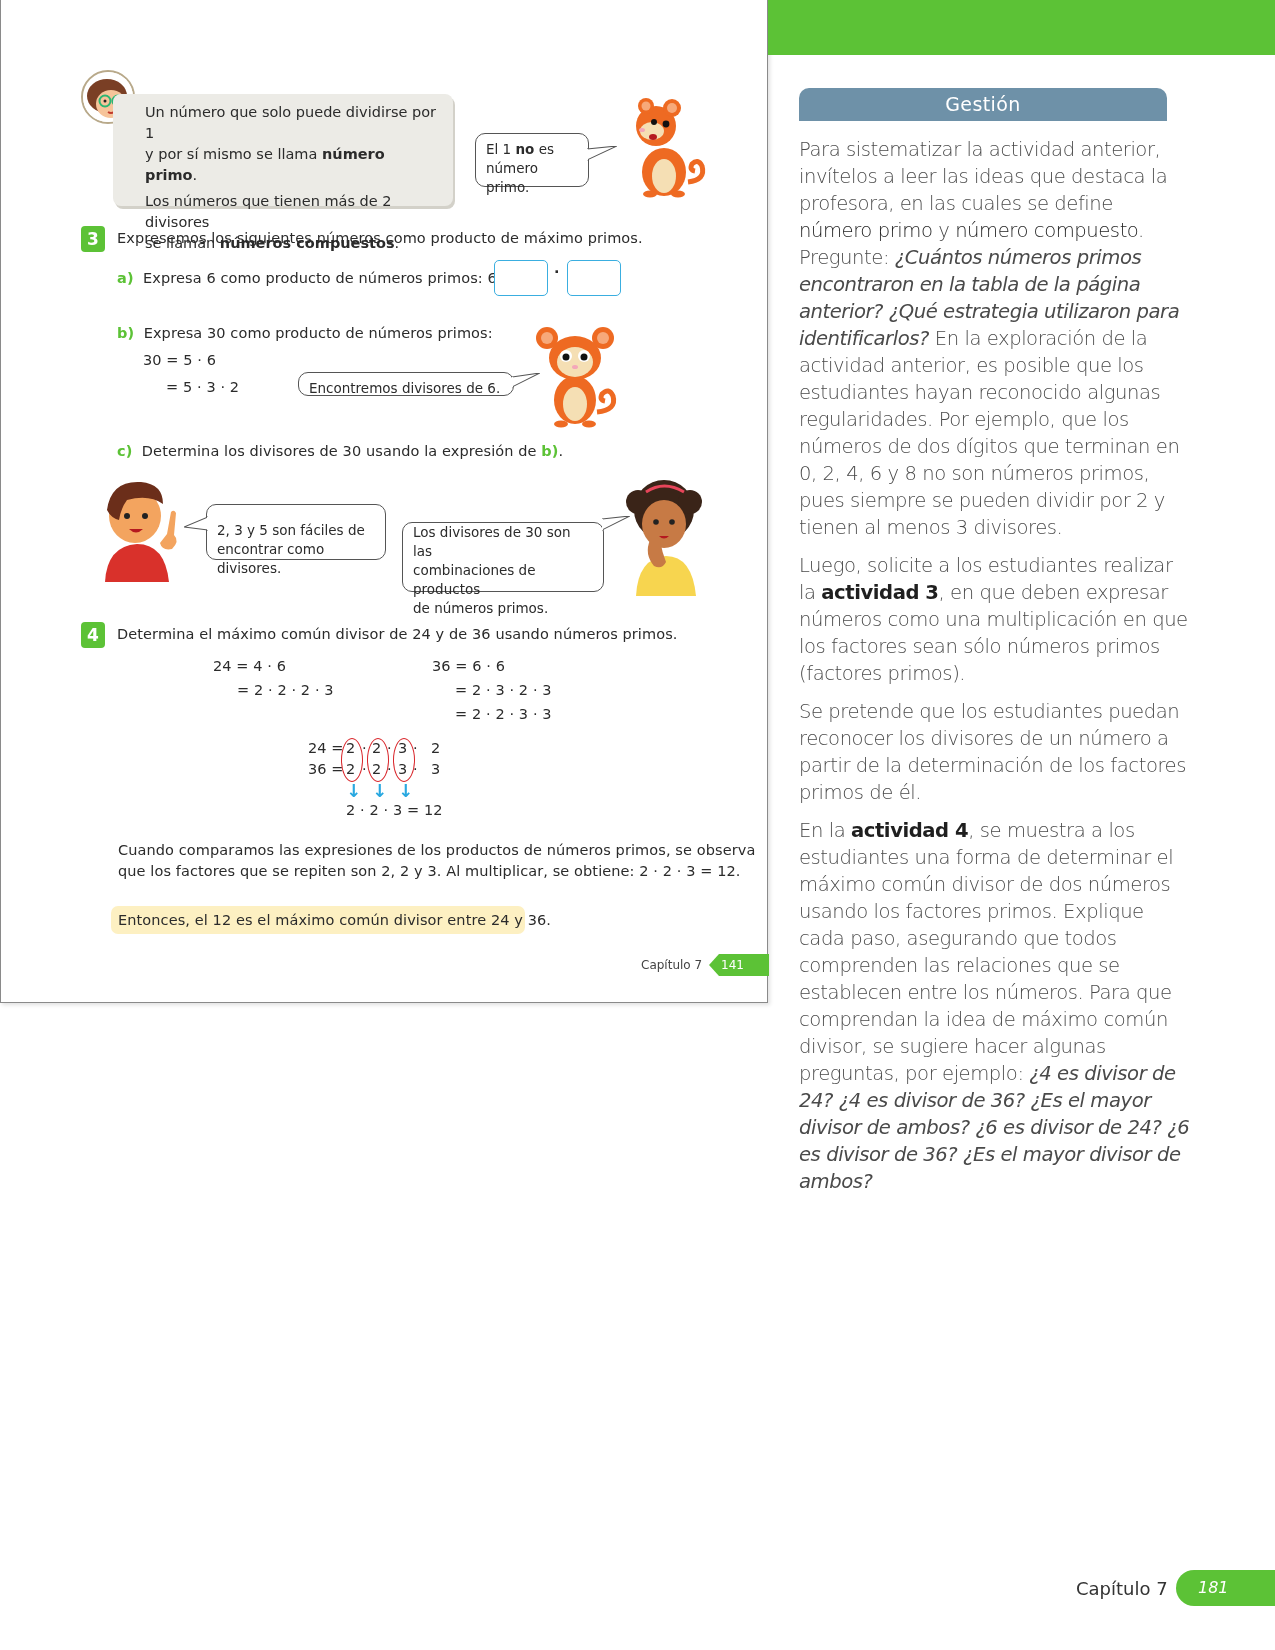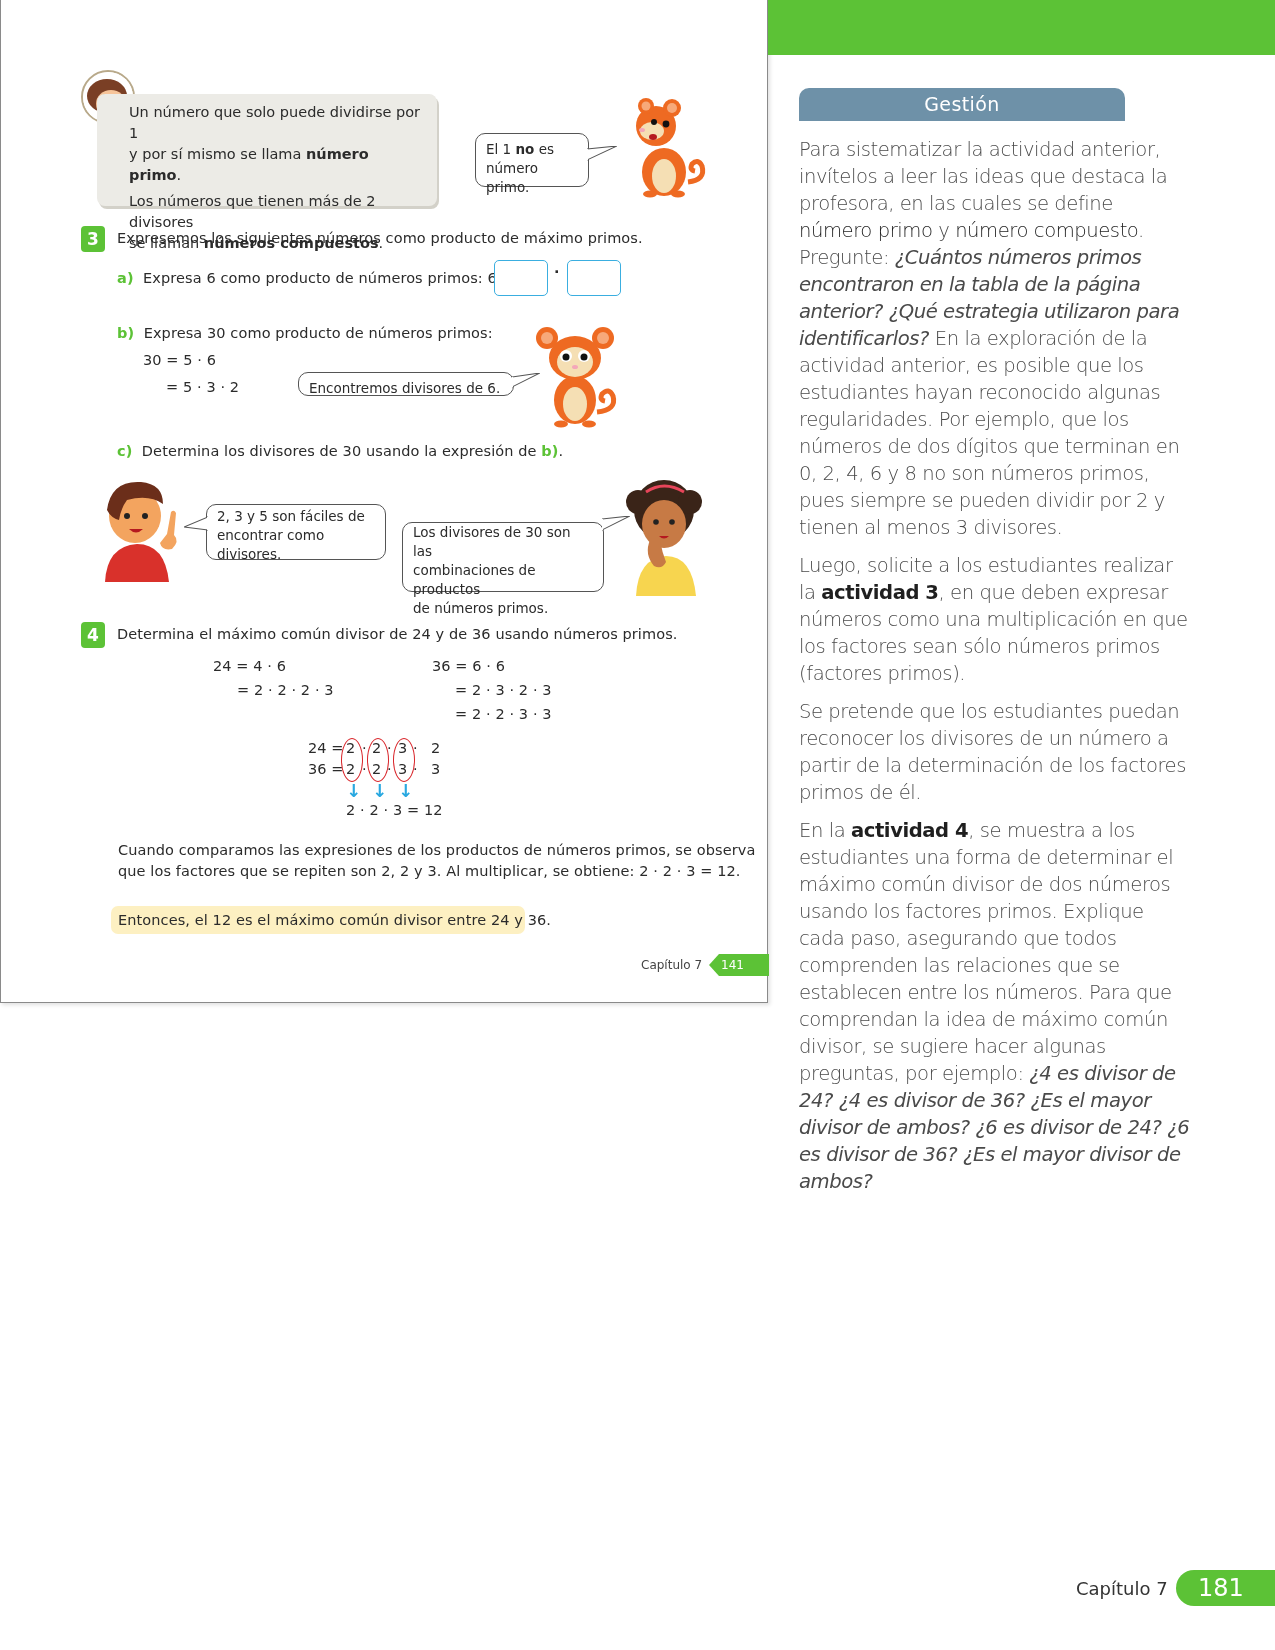--- a/index.html
+++ b/index.html
@@ -8,21 +8,21 @@
 
   
   .student-page {
     position: absolute; left: 0; top: 0; width: 768px; height: 1003px;
     background: #fff; border: 1px solid #8a8a8a; border-top: none; border-left: 1px solid #8a8a8a;
     box-shadow: 2px 2px 4px rgba(0,0,0,0.12);
   }
   .sp { position: absolute; font-size: 14.5px; line-height: 1.45; color: #2b2b2b; letter-spacing: 0.1px; }
 
   .def-box {
-    position: absolute; left: 96px; top: 94px; width: 340px; height: 112px;
+    position: absolute; left: 112px; top: 94px; width: 340px; height: 112px;
     background: #ecebe6; border-radius: 8px; box-shadow: 2px 3px 0 #d3d1c9;
     padding: 8px 12px 8px 32px;
   }
   .def-box p { font-size: 14.5px; line-height: 21px; color: #2b2b2b; }
   .def-box p + p { margin-top: 5px; }
   .def-avatar {
     position: absolute; left: 80px; top: 70px; width: 54px; height: 54px; border-radius: 50%;
     border: 2px solid #b8a98a; background: #fff; overflow: hidden;
   }
 
@@ -54,39 +54,40 @@
   .sp-footer-chap { position: absolute; left: 640px; top: 958px; font-size: 12px; color: #444; }
   .sp-footer-page {
     position: absolute; left: 708px; top: 954px; width: 60px; height: 22px;
     background: #5cc236; color: #fff; font-size: 12px; line-height: 22px; padding-left: 12px;
     clip-path: polygon(10px 0, 100% 0, 100% 100%, 10px 100%, 0 50%);
   }
 
   
   .top-green-bar { position: absolute; left: 768px; top: 0; width: 507px; height: 55px; background: #5cc236; }
   .gestion-header {
-    position: absolute; left: 799px; top: 88px; width: 326px; height: 33px;
+    position: absolute; left: 799px; top: 88px; width: 368px; height: 33px;
     background: #6e91a8; border-radius: 10px 10px 0 0; color: #fff;
     text-align: center; font-size: 19px; line-height: 33px; letter-spacing: 0.4px;
   }
   .guide-text {
     position: absolute; left: 799px; top: 136px; width: 392px;
     font-family: "DejaVu Sans", sans-serif; font-size: 19.6px; line-height: 27px;
     color: #4a4a4a; letter-spacing: -0.45px; font-weight: 300;
   }
   .guide-text p { margin-bottom: 11px; }
   .guide-text b { color: #1f1f1f; font-weight: bold; }
   .guide-text .strong { color: #1f1f1f; }
   .guide-text i { font-style: italic; }
 
   .page-footer-chap { position: absolute; left: 1076px; top: 1578px; font-size: 18px; color: #333; }
   .page-footer-num {
     position: absolute; left: 1176px; top: 1570px; width: 99px; height: 36px;
-    background: #5cc236; color: #fff; font-size: 24px; line-height: 36px; padding-left: 22px;
+    background: #5cc236; color: #fff; font-size: 16px; line-height: 36px; padding-left: 22px;
     border-radius: 18px 0 0 18px;
+    font-style: italic;
   }
 </style>
 </head>
 <body>
 
 <div class="student-page">
 
   <div class="def-avatar">
     <svg width="54" height="54" viewBox="0 0 54 54">
       <circle cx="27" cy="27" r="27" fill="#fff"></circle>
@@ -183,21 +184,21 @@
 
   <svg style="position:absolute; left:96px; top:474px;" width="86" height="108" viewBox="0 0 86 108">
     <path d="M8 108 q2 -36 32 -38 q28 0 32 38 z" fill="#d9312b"></path>
     <ellipse cx="38" cy="42" rx="26" ry="27" fill="#f3a45f"></ellipse>
     <path d="M10 36 q4 -30 34 -28 q22 2 22 22 q-14 -10 -36 -4 q-6 8 -8 20 q-8 -2 -12 -10z" fill="#6b2e1a"></path>
     <circle cx="30" cy="42" r="3" fill="#222"></circle>
       <circle cx="48" cy="42" r="3" fill="#222"></circle>
     <path d="M32 55 q7 7 14 0" fill="#b5191f"></path>
     <path d="M70 60 l4 -22 q3 -3 5 1 l-2 22 q6 6 -2 14 q-10 2 -12 -6 z" fill="#f3a45f"></path>
   </svg>
-  <div class="bubble" style="left:205px; top:504px; width:180px; height:56px; padding-top:2px;">
+  <div class="bubble" style="left:205px; top:504px; width:180px; height:56px; padding-top:16px;">
     <span>2, 3 y 5 son fáciles de</span><br>
     <span>encontrar como divisores.</span>
   </div>
   <svg style="position:absolute; left:183px; top:514px;" width="24" height="22">
     <polygon points="24,3 0,13 24,16" fill="#fff" stroke="#555" stroke-width="1.1"></polygon>
     <line x1="24" y1="3" x2="24" y2="16" stroke="#fff" stroke-width="2"></line>
   </svg>
 
   <div class="bubble" style="left:401px; top:490px; width:202px; height:70px; padding-top:0;margin-top:32px;">
     <span>Los divisores de 30 son las</span><br>

